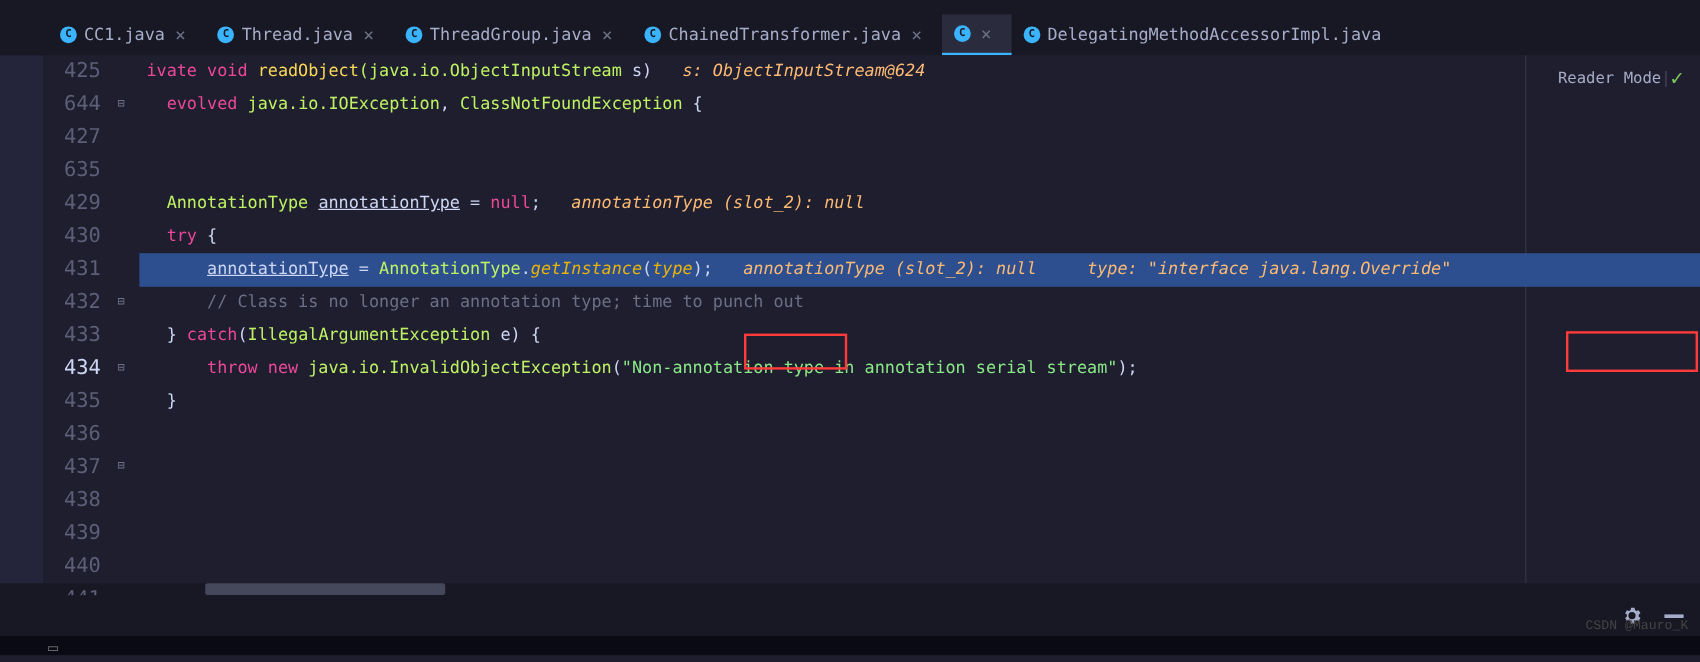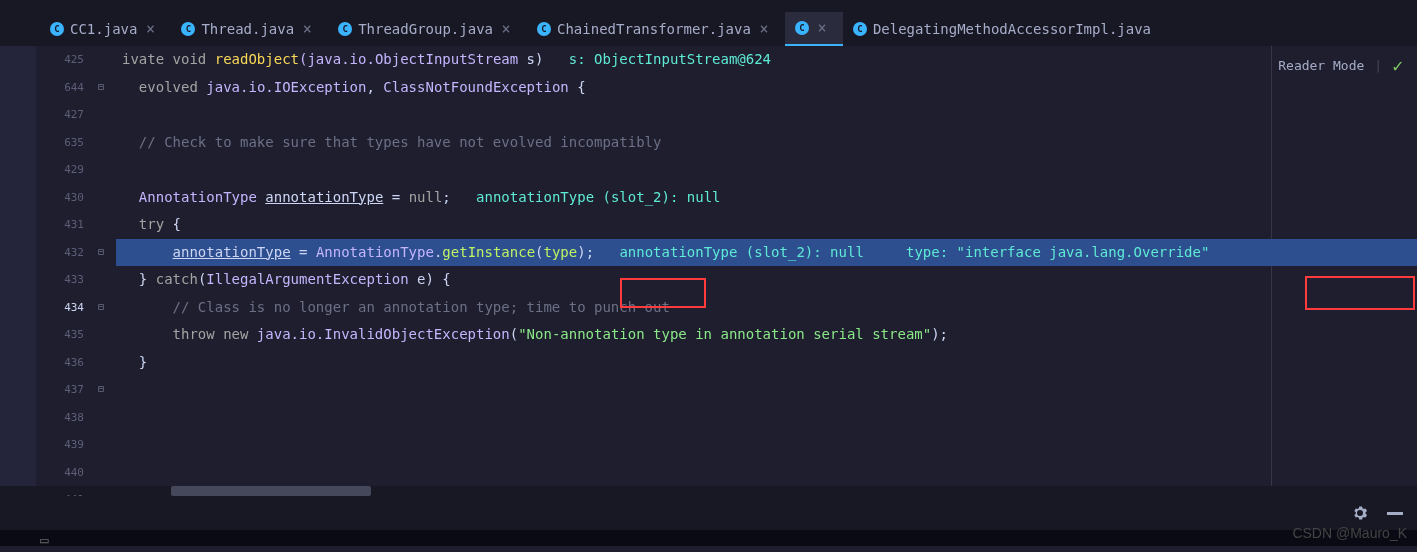--- a/index.html
+++ b/index.html
@@ -5,50 +5,50 @@
 *{margin:0;padding:0;box-sizing:border-box;}
 body{background:#1e1e2e;font-family:'Consolas','Monaco',monospace;font-size:14px;color:#cdd6f4;width:1417px;height:552px;overflow:hidden;}
 .topbar{height:12px;background:#181825;display:flex;justify-content:flex-end;gap:20px;padding-right:12px;}
 .tabs{height:34px;background:#181825;display:flex;align-items:center;padding-left:40px;position:relative;}
 .tab{height:34px;display:flex;align-items:center;gap:6px;padding:0 14px 0 10px;color:#a6adc8;cursor:pointer;}
 .tab.active{background:#2a2b3c;border-bottom:2px solid #3ab4ff;}
 .tab-icon{width:14px;height:14px;border-radius:50%;background:#3ab4ff;display:inline-flex;align-items:center;justify-content:center;font-size:9px;font-weight:bold;color:#181825;}
 .tab-close{width:14px;height:14px;display:flex;align-items:center;justify-content:center;font-size:15px;color:#6c7086;}
 .editor{display:flex;height:440px;}
 .left-edge{width:36px;background:#24253a;}
-.gutter{width:60px;background:#1e1e2e;text-align:right;padding-right:12px;font-size:11px;line-height:27.5px;color:#5c5f77;position:relative;}
+.gutter{width:60px;background:#1e1e2e;text-align:right;padding-right:12px;font-size:17px;line-height:27.5px;color:#5c5f77;position:relative;}
 .gutter .ln{height:27.5px;}
 .gutter .active-ln{color:#cdd6f4;}
 .fold{width:20px;background:#1e1e2e;position:relative;}
 .fold-mark{position:absolute;width:12px;height:12px;left:2px;font-size:10px;color:#6c7086;}
 .code{flex:1;position:relative;background:#1e1e2e;line-height:27.5px;font-size:14px;overflow:hidden;}
 .code-line{height:27.5px;white-space:pre;padding-left:6px;position:relative;}
 .code-line.hl{background:#2d4f8f;}
-.kw{color:#a3a3a3;}
+.kw{color:#ec4899;}
 .fn{color:#f9d858;}
-.type{color:#c4b5fd;}
+.type{color:#bef264;}
 .var{color:#cdd6f4;}
 .uvar{text-decoration:underline;}
 .str{color:#8be888;}
 .cmt{color:#6c7086;}
-.hint{color:#5eead4;}
-.param{color:#bef264;}
+.hint{color:#fdba74;font-style:italic;}
+.param{color:#eab308;font-style:italic;}
 .paren{color:#cdd6f4;}
 .redbox{position:absolute;border:2px solid #ff3b3b;pointer-events:none;}
-.rightpanel{position:absolute;right:14px;top:6px;display:flex;gap:10px;align-items:center;color:#a6adc8;font-size:13px;}
+.rightpanel{position:absolute;right:14px;top:6px;display:flex;align-items:center;color:#a6adc8;font-size:13px;}
 .check{color:#7cc95e;font-size:18px;}
 .vline{position:absolute;top:0;bottom:0;width:1px;background:#343548;}
 .scrollbar{height:10px;background:#181825;display:flex;}
 .sb-track{position:relative;flex:1;margin-left:116px;}
 .sb-thumb{position:absolute;height:10px;background:#45475a;left:55px;width:200px;border-radius:2px;}
 .footer{height:34px;background:#181825;display:flex;justify-content:flex-end;align-items:center;gap:18px;padding-right:14px;position:relative;}
 .gear{width:18px;height:18px;color:#a6adc8;}
 .minimize{width:16px;height:3px;background:#a6adc8;}
 .bottombar{height:16px;background:#0a0a15;position:relative;}
-.wm2{position:absolute;bottom:5px;right:10px;color:#444;font-size:14px;font-family:Liberation Sans, sans-serif;}
+.wm2{position:absolute;bottom:18px;right:10px;color:#444;font-size:11px;font-family:Liberation Mono, monospace;}
 .bb-icon{position:absolute;left:40px;bottom:-2px;color:#666;font-size:14px;}
 </style>
 </head>
 <body>
 
 <div class="topbar"></div>
 
 <div class="tabs" id="tabbar">
     <div class="tab">
       <span class="tab-icon">C</span>
@@ -110,27 +110,26 @@
   <div class="code" id="codearea">
     <div class="vline" style="left:1155px"></div>
     <div class="rightpanel">
       <span>Reader Mode</span>
       <span style="color:#45475a">|</span>
       <span class="check">✓</span>
     </div>
   <div class="code-line"><span class="kw">ivate void </span><span class="fn">readObject</span><span class="type">(java.io.</span><span class="type">ObjectInputStream</span><span class="var"> s)   </span><span class="hint">s: ObjectInputStream@624</span></div>
       <div class="code-line"><span>  </span><span class="kw">evolved</span><span class="type"> java.io.</span><span class="type">IOException</span><span class="var">, </span><span class="type">ClassNotFoundException</span><span class="paren"> {</span></div>
       <div class="code-line"><span></span></div>
-      <div class="code-line"><span>  </span><span class="cmt">// Check to make sure that types have not evolved incompatibly</span></div>
       <div class="code-line"><span></span></div>
       <div class="code-line"><span>  </span><span class="type">AnnotationType</span><span> </span><span class="uvar">annotationType</span><span class="var"> = </span><span class="kw">null</span><span class="var">;   </span><span class="hint">annotationType (slot_2): null</span></div>
       <div class="code-line"><span>  </span><span class="kw">try</span><span class="paren"> {</span></div>
       <div class="code-line hl"><span>      </span><span class="uvar">annotationType</span><span class="var"> = </span><span class="type">AnnotationType</span><span class="var">.</span><span class="fn param">getInstance</span><span class="paren">(</span><span class="param">type</span><span class="paren">);   </span><span class="hint">annotationType (slot_2): null     type: "interface java.lang.Override"</span></div>
+      <div class="code-line"><span>      </span><span class="cmt">// Class is no longer an annotation type; time to punch out</span></div>
       <div class="code-line"><span class="paren">  } </span><span class="kw">catch</span><span class="paren">(</span><span class="type">IllegalArgumentException</span><span class="paren"> e) {</span></div>
-      <div class="code-line"><span>      </span><span class="cmt">// Class is no longer an annotation type; time to punch out</span></div>
       <div class="code-line"><span>      </span><span class="kw">throw new</span><span class="type"> java.io.</span><span class="type">InvalidObjectException</span><span class="paren">(</span><span class="str">"Non-annotation type in annotation serial stream"</span><span class="paren">);</span></div>
       <div class="code-line"><span class="paren">  }</span></div>
       <div class="code-line"><span></span></div>
       <div class="code-line"><span></span></div>
     </div>
 </div>
 
 <div class="scrollbar">
   <div class="sb-track">
     <div class="sb-thumb"></div>

